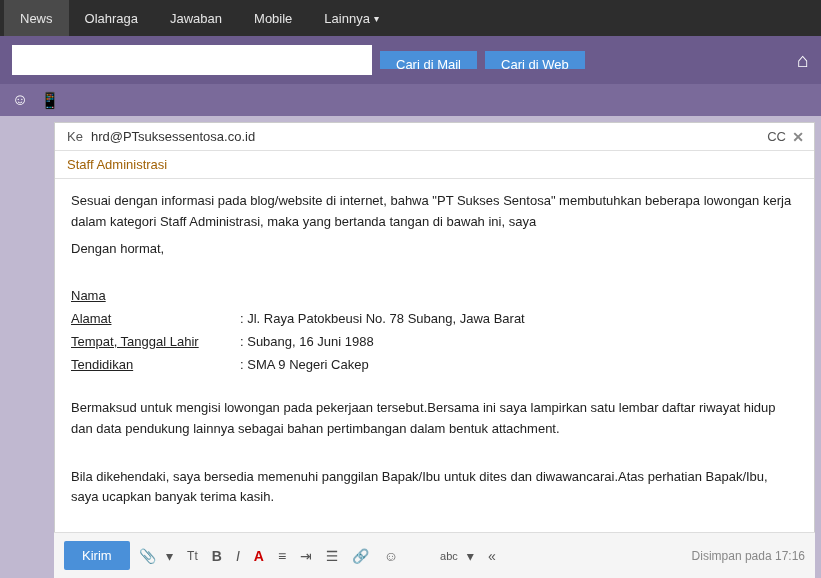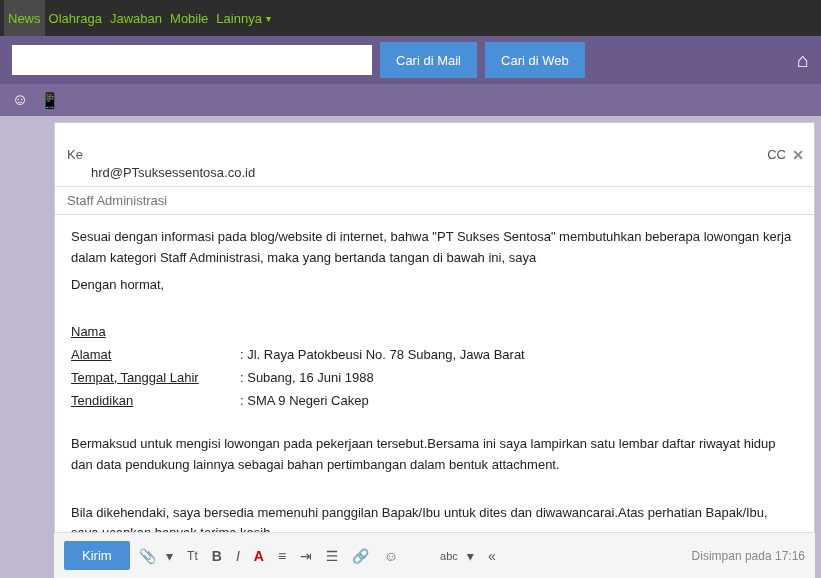--- a/index.html
+++ b/index.html
@@ -7,22 +7,22 @@
 
     
     .nav-bar {
       background: #2d2d2d;
       display: flex;
       align-items: center;
       height: 36px;
       padding: 0 4px;
     }
     .nav-item {
-      color: #84cc16;
-      padding: 8px 4px;
+      color: #e5e5e5;
+      padding: 8px 16px;
       cursor: pointer;
       font-size: 13px;
       height: 100%;
       display: flex;
       align-items: center;
     }
     .nav-item-active { background: #4a4a4a; }
     .nav-dropdown {
       display: flex;
       align-items: center;
@@ -48,21 +48,21 @@
       font-size: 13px;
       outline: none;
     }
     .btn-search {
       background: #4a90d9;
       color: #fff;
       border: none;
       padding: 6px 16px;
       font-size: 13px;
       cursor: pointer;
-      height: 36px;
+      height: 18px;
     }
     .home-icon {
       margin-left: auto;
       color: #fff;
       font-size: 20px;
       cursor: pointer;
     }
 
     
     .icon-bar {
@@ -96,21 +96,20 @@
     }
     .email-to-label {
       color: #555;
       font-size: 13px;
       margin-right: 8px;
       font-weight: normal;
     }
     .email-to-address {
       color: #333;
       font-size: 13px;
-      margin-top: 36px;
     }
     .cc-label {
       position: absolute;
       right: 28px;
       color: #555;
       font-size: 13px;
     }
     .close-btn {
       position: absolute;
       right: 10px;
@@ -118,21 +117,21 @@
       cursor: pointer;
       font-size: 14px;
       font-weight: bold;
     }
 
     .email-subject {
       border-bottom: 1px solid #e0e0e0;
       padding: 6px 12px;
     }
     .email-subject-text {
-      color: #737373;
+      color: #a16207;
       font-size: 13px;
     }
 
     .email-body {
       padding: 12px 16px;
       color: #222;
       font-size: 13px;
       line-height: 1.6;
     }
     .email-body p { margin-bottom: 6px; }

